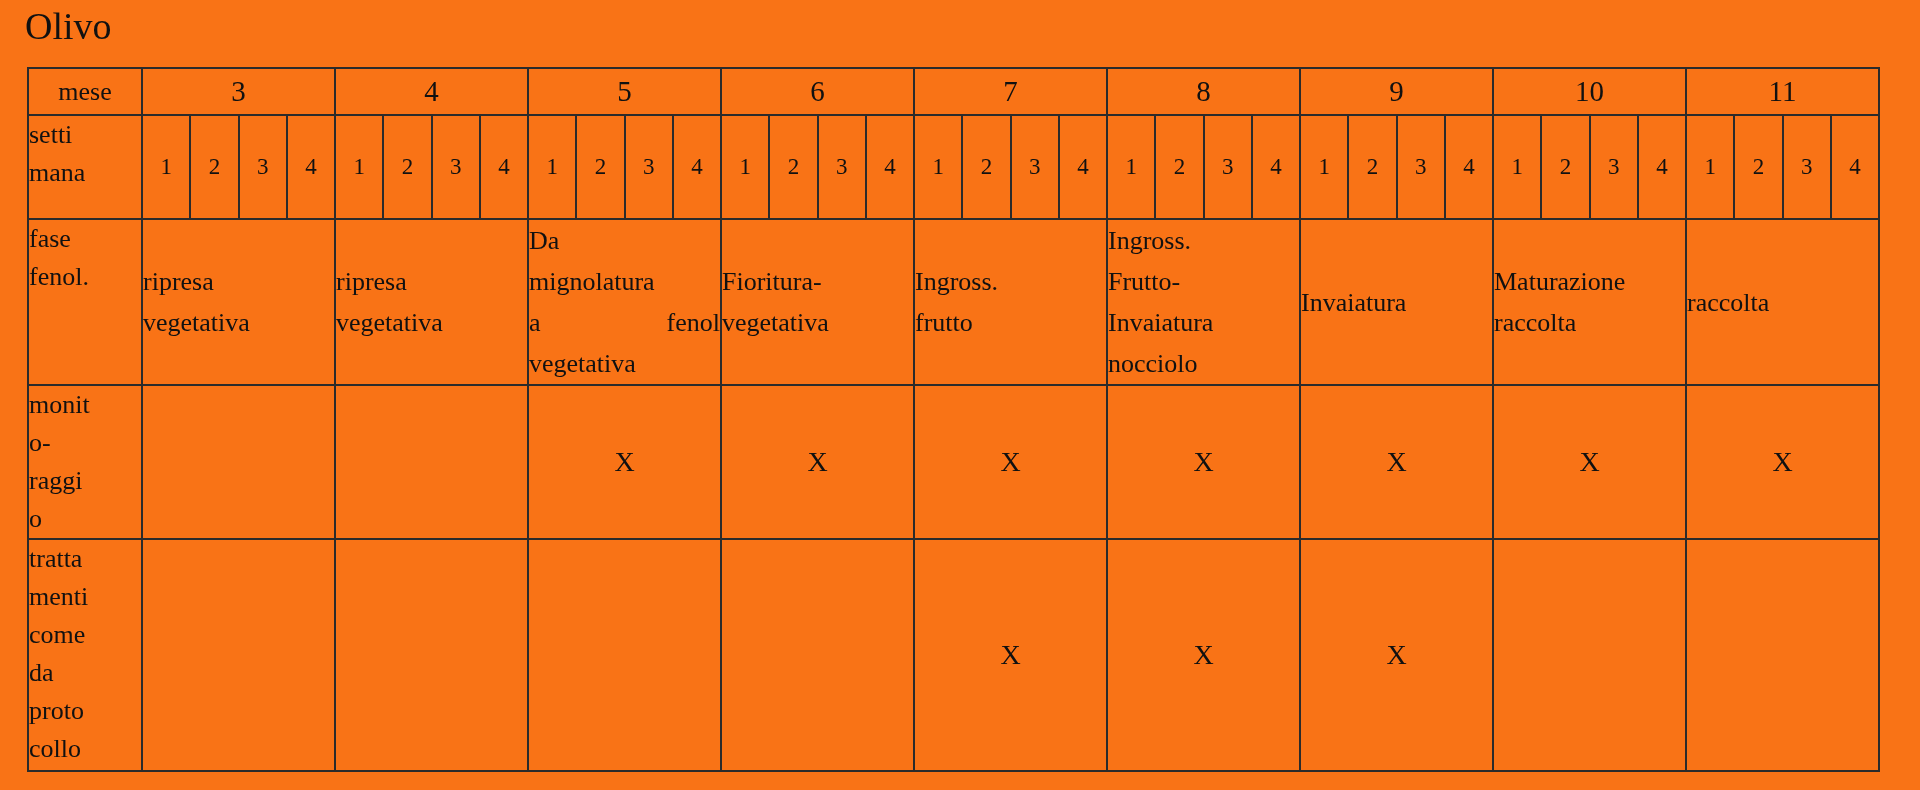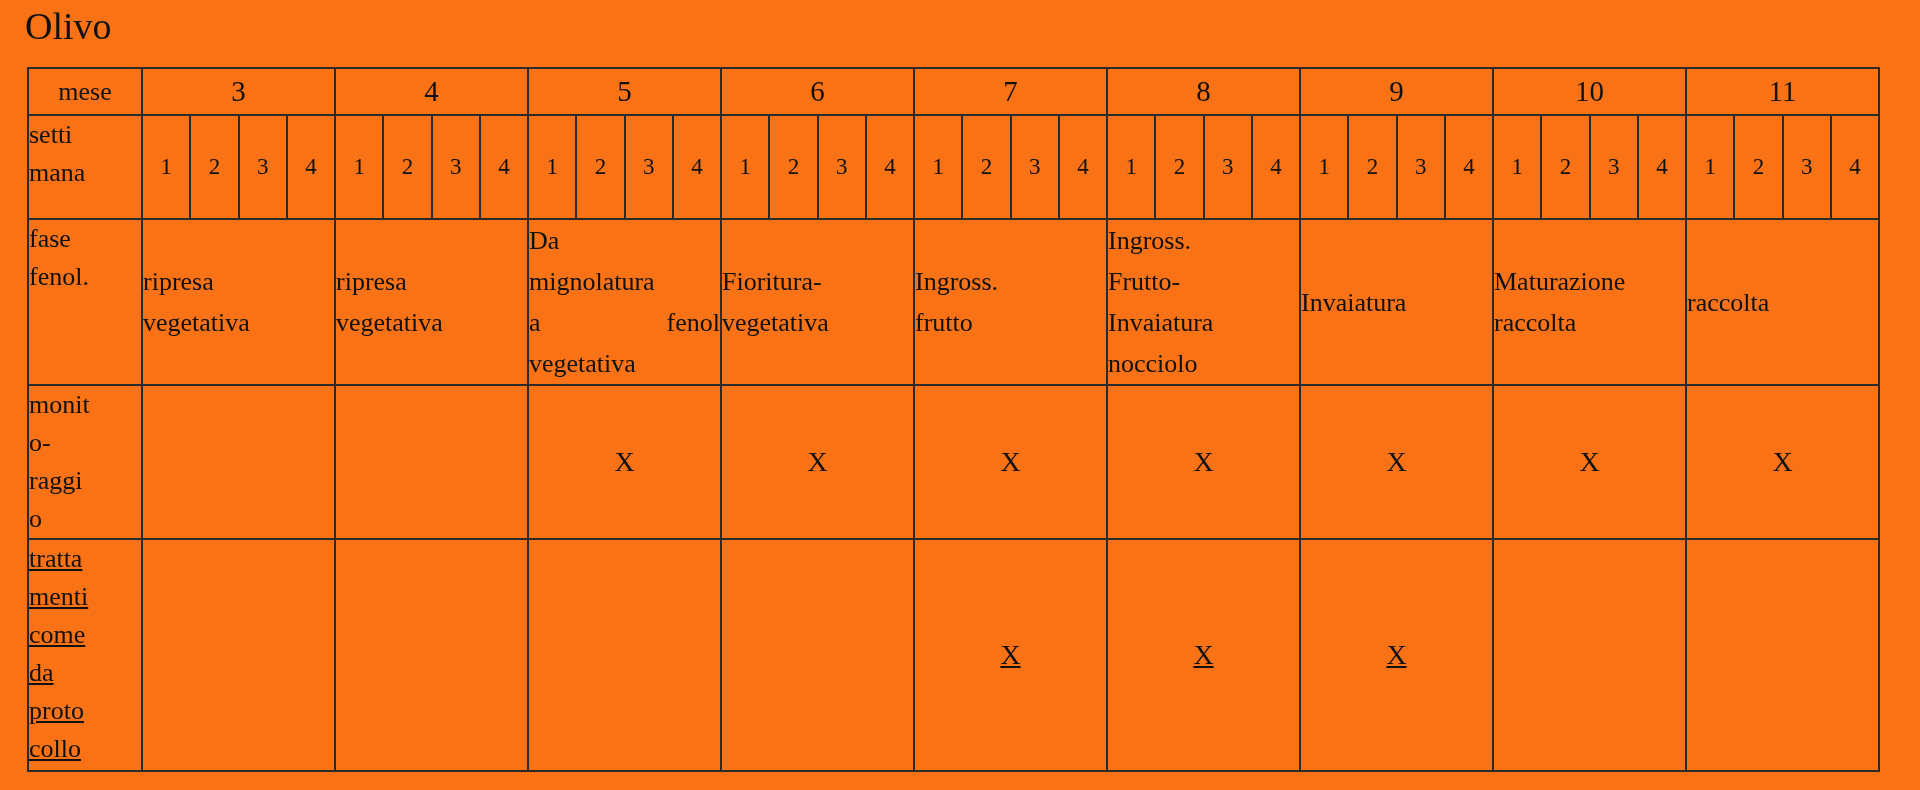--- a/index.html
+++ b/index.html
@@ -37,21 +37,21 @@
   table.calendar td, table.calendar th {
     border: 2px solid #2b2b2b;
     font-weight: normal;
     padding: 0;
     overflow: hidden;
   }
   tr.r-mese  { height: 47px; }
   tr.r-sett  { height: 104px; }
   tr.r-fase  { height: 165px; }
   tr.r-monit { height: 153px; }
-  tr.r-tratt { height: 232px; text-decoration: underline; }
+  tr.r-tratt { height: 232px; }
 
   th.rowlabel {
     font-size: 26px;
     line-height: 38px;
     text-align: left;
     vertical-align: top;
     padding: 2px 6px 0 12px;
     white-space: pre-line;
   }
   th.rowlabel.center {

